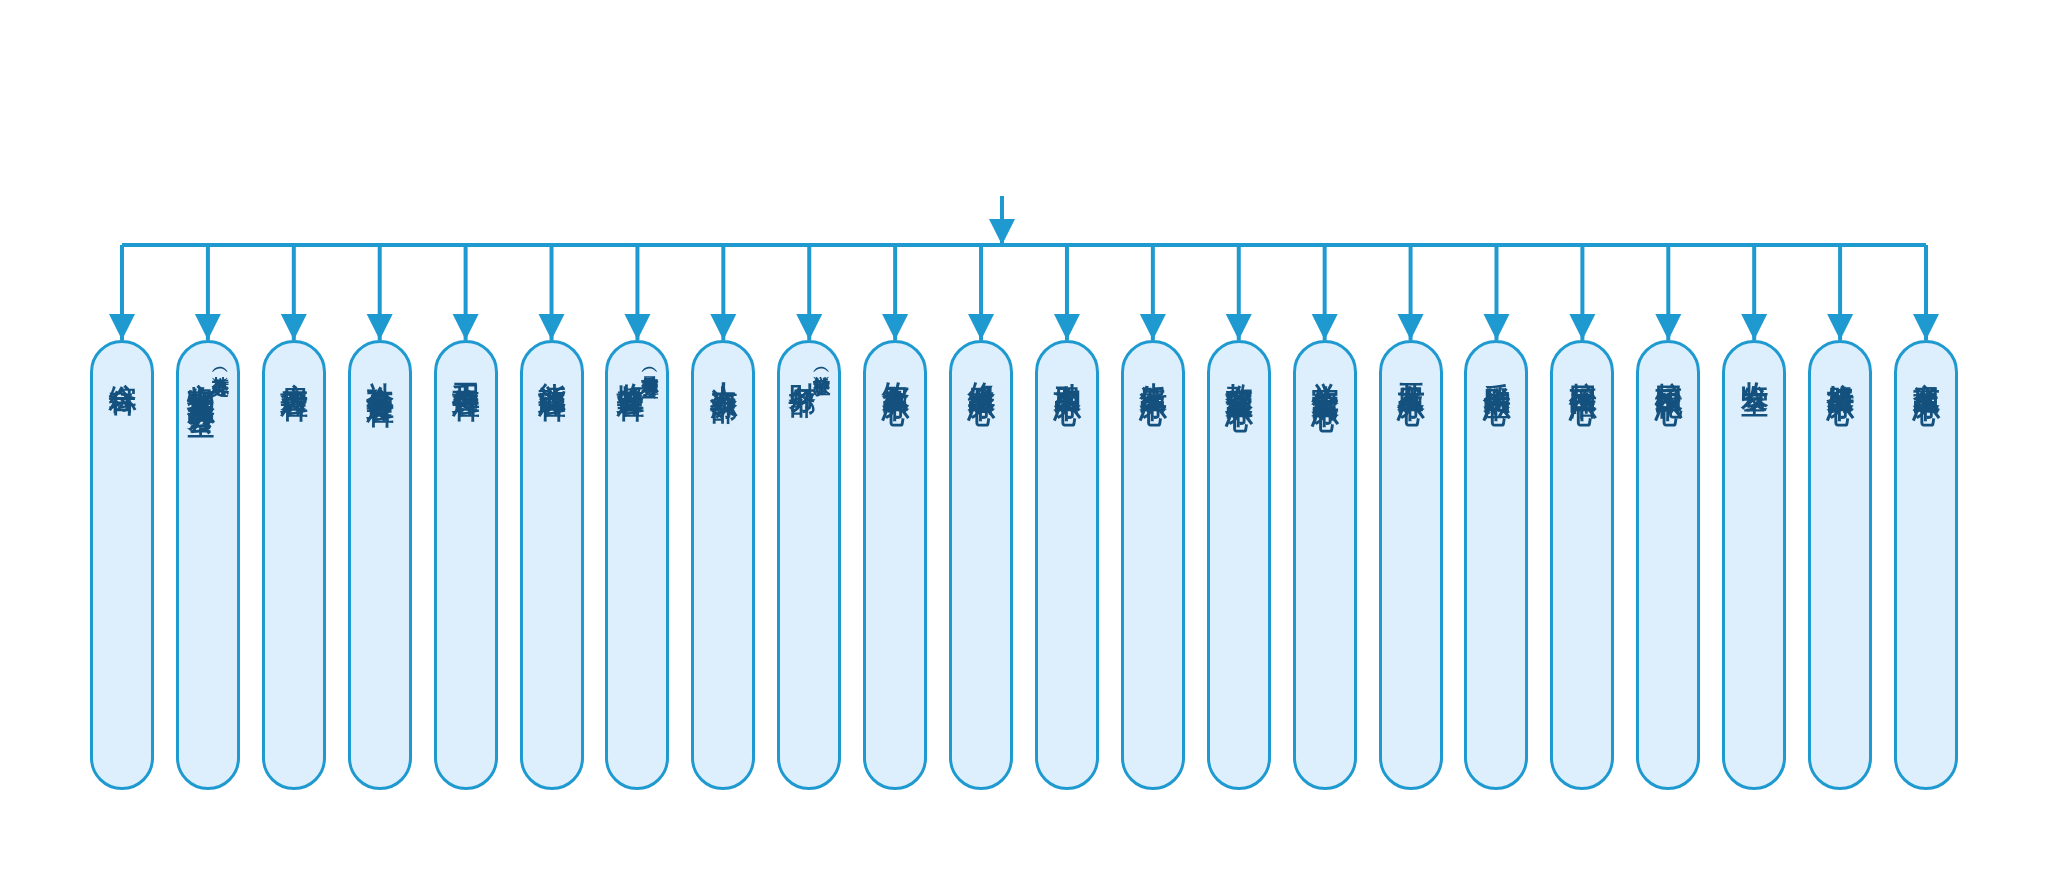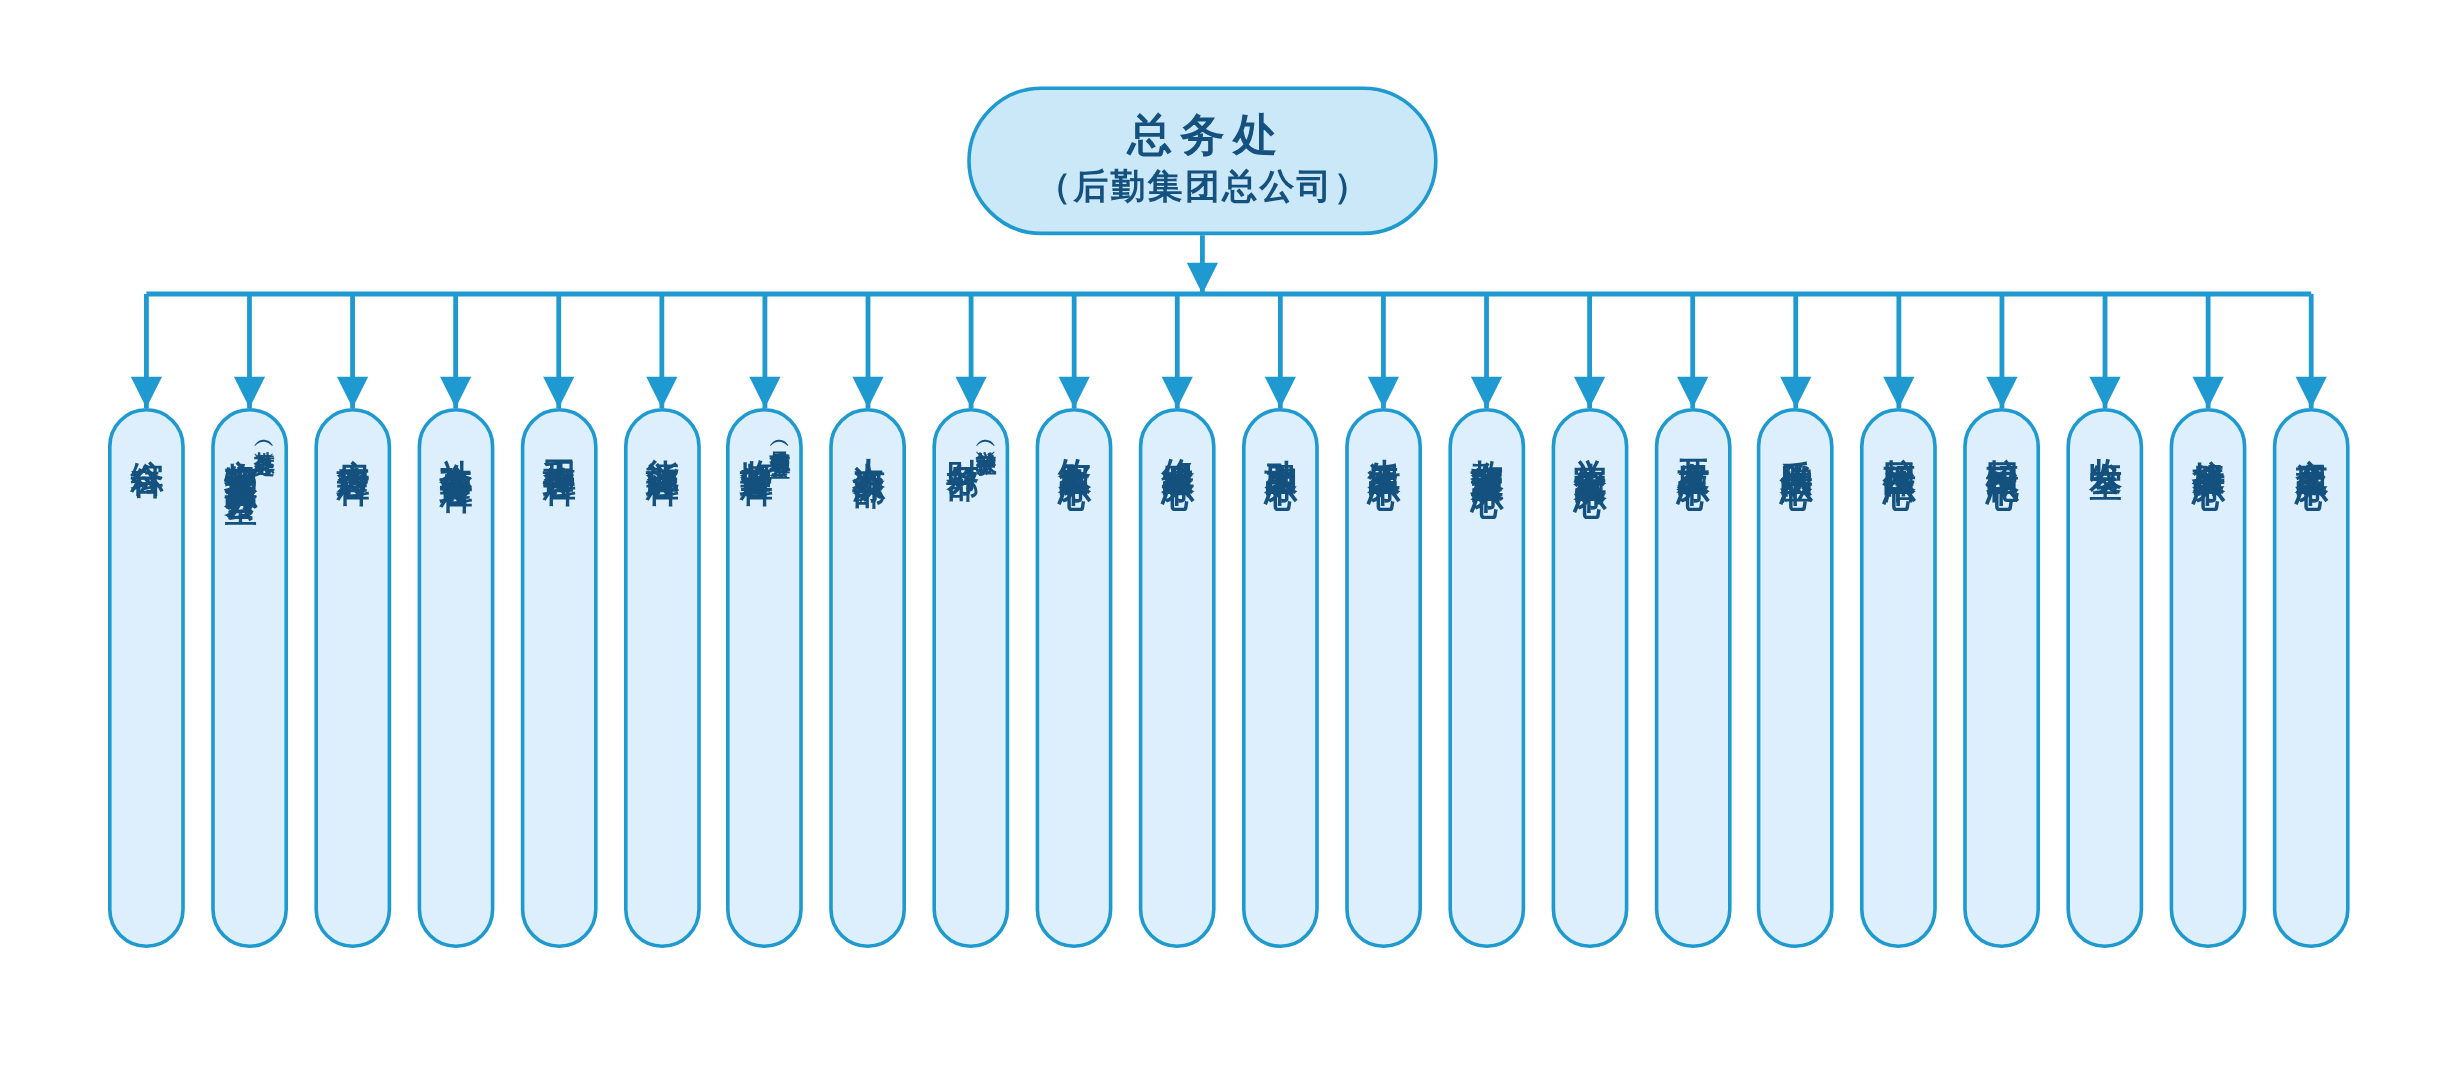--- a/index.html
+++ b/index.html
@@ -107,24 +107,20 @@
     margin-left: -2px;
     align-self: flex-start;
   }
   .dept-note:empty { display: none; }
 </style>
 </head>
 <body>
 
 <div id="chart-root">
 
-  <div class="root-node">
-    <div class="root-title">总务处</div>
-    <div class="root-sub">（后勤集团总公司）</div>
-  </div>
 
   <svg class="svg-connectors" id="connector-svg" viewBox="0 0 2048 896" xmlns="http://www.w3.org/2000/svg">
       <line x1="1002" y1="196" x2="1002" y2="245" stroke="#1f9ad0" stroke-width="4"></line>
       <polygon points="989,219 1015,219 1002,245" fill="#1f9ad0"></polygon>
       <line x1="122" y1="245" x2="1926" y2="245" stroke="#1f9ad0" stroke-width="4"></line>
       <line x1="122" y1="245" x2="122" y2="340" stroke="#1f9ad0" stroke-width="4"></line>
       <polygon points="109,314 135,314 122,340" fill="#1f9ad0"></polygon>
       <line x1="207.9047619047619" y1="245" x2="207.9047619047619" y2="340" stroke="#1f9ad0" stroke-width="4"></line>
       <polygon points="194.9047619047619,314 220.9047619047619,314 207.9047619047619,340" fill="#1f9ad0"></polygon>
       <line x1="293.8095238095238" y1="245" x2="293.8095238095238" y2="340" stroke="#1f9ad0" stroke-width="4"></line>

